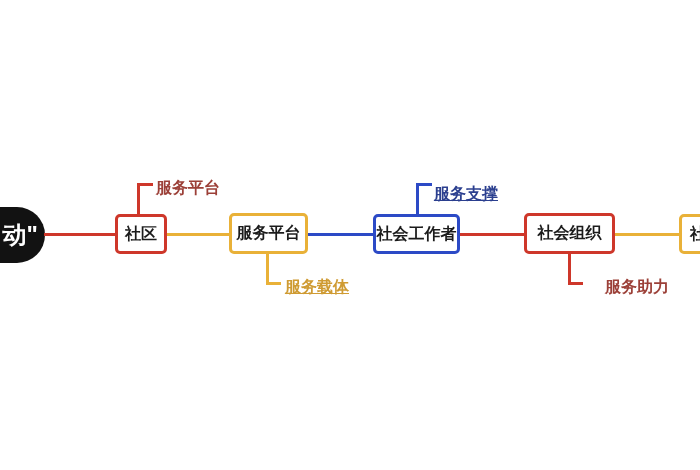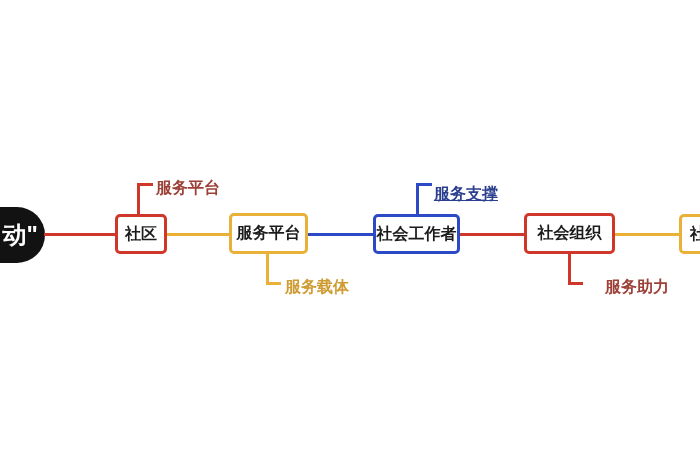--- a/index.html
+++ b/index.html
@@ -51,21 +51,21 @@
        border-left-width:3px;border-top-width:3px;border-color:var(--red);}
   .et2{left:416px;top:183px;width:16px;height:31px;
        border-left-width:3px;border-top-width:3px;border-color:var(--blue);}
   .eb1{left:266px;top:254px;width:15px;height:31px;
        border-left-width:3px;border-bottom-width:3px;border-color:var(--yellow);}
   .eb2{left:568px;top:253px;width:15px;height:32px;
        border-left-width:3px;border-bottom-width:3px;border-color:var(--red);}
   
   .ann{position:absolute;font-size:16px;font-weight:bold;white-space:nowrap;}
   .a1{left:156px;top:178px;color:var(--red-dark);}
-  .a2{left:285px;top:277px;color:var(--yellow-dark);}
+  .a2{left:285px;top:277px;color:var(--yellow-dark);text-decoration:underline;}
   .a3{left:434px;top:184px;color:var(--blue-dark);text-decoration:underline;}
   .a4{left:587px;top:277px;color:var(--red-dark);margin-left:18px;}
 </style>
 </head>
 <body>
 
 <div class="stage">
 
   <div class="root-pill">
     <span>动"</span>

